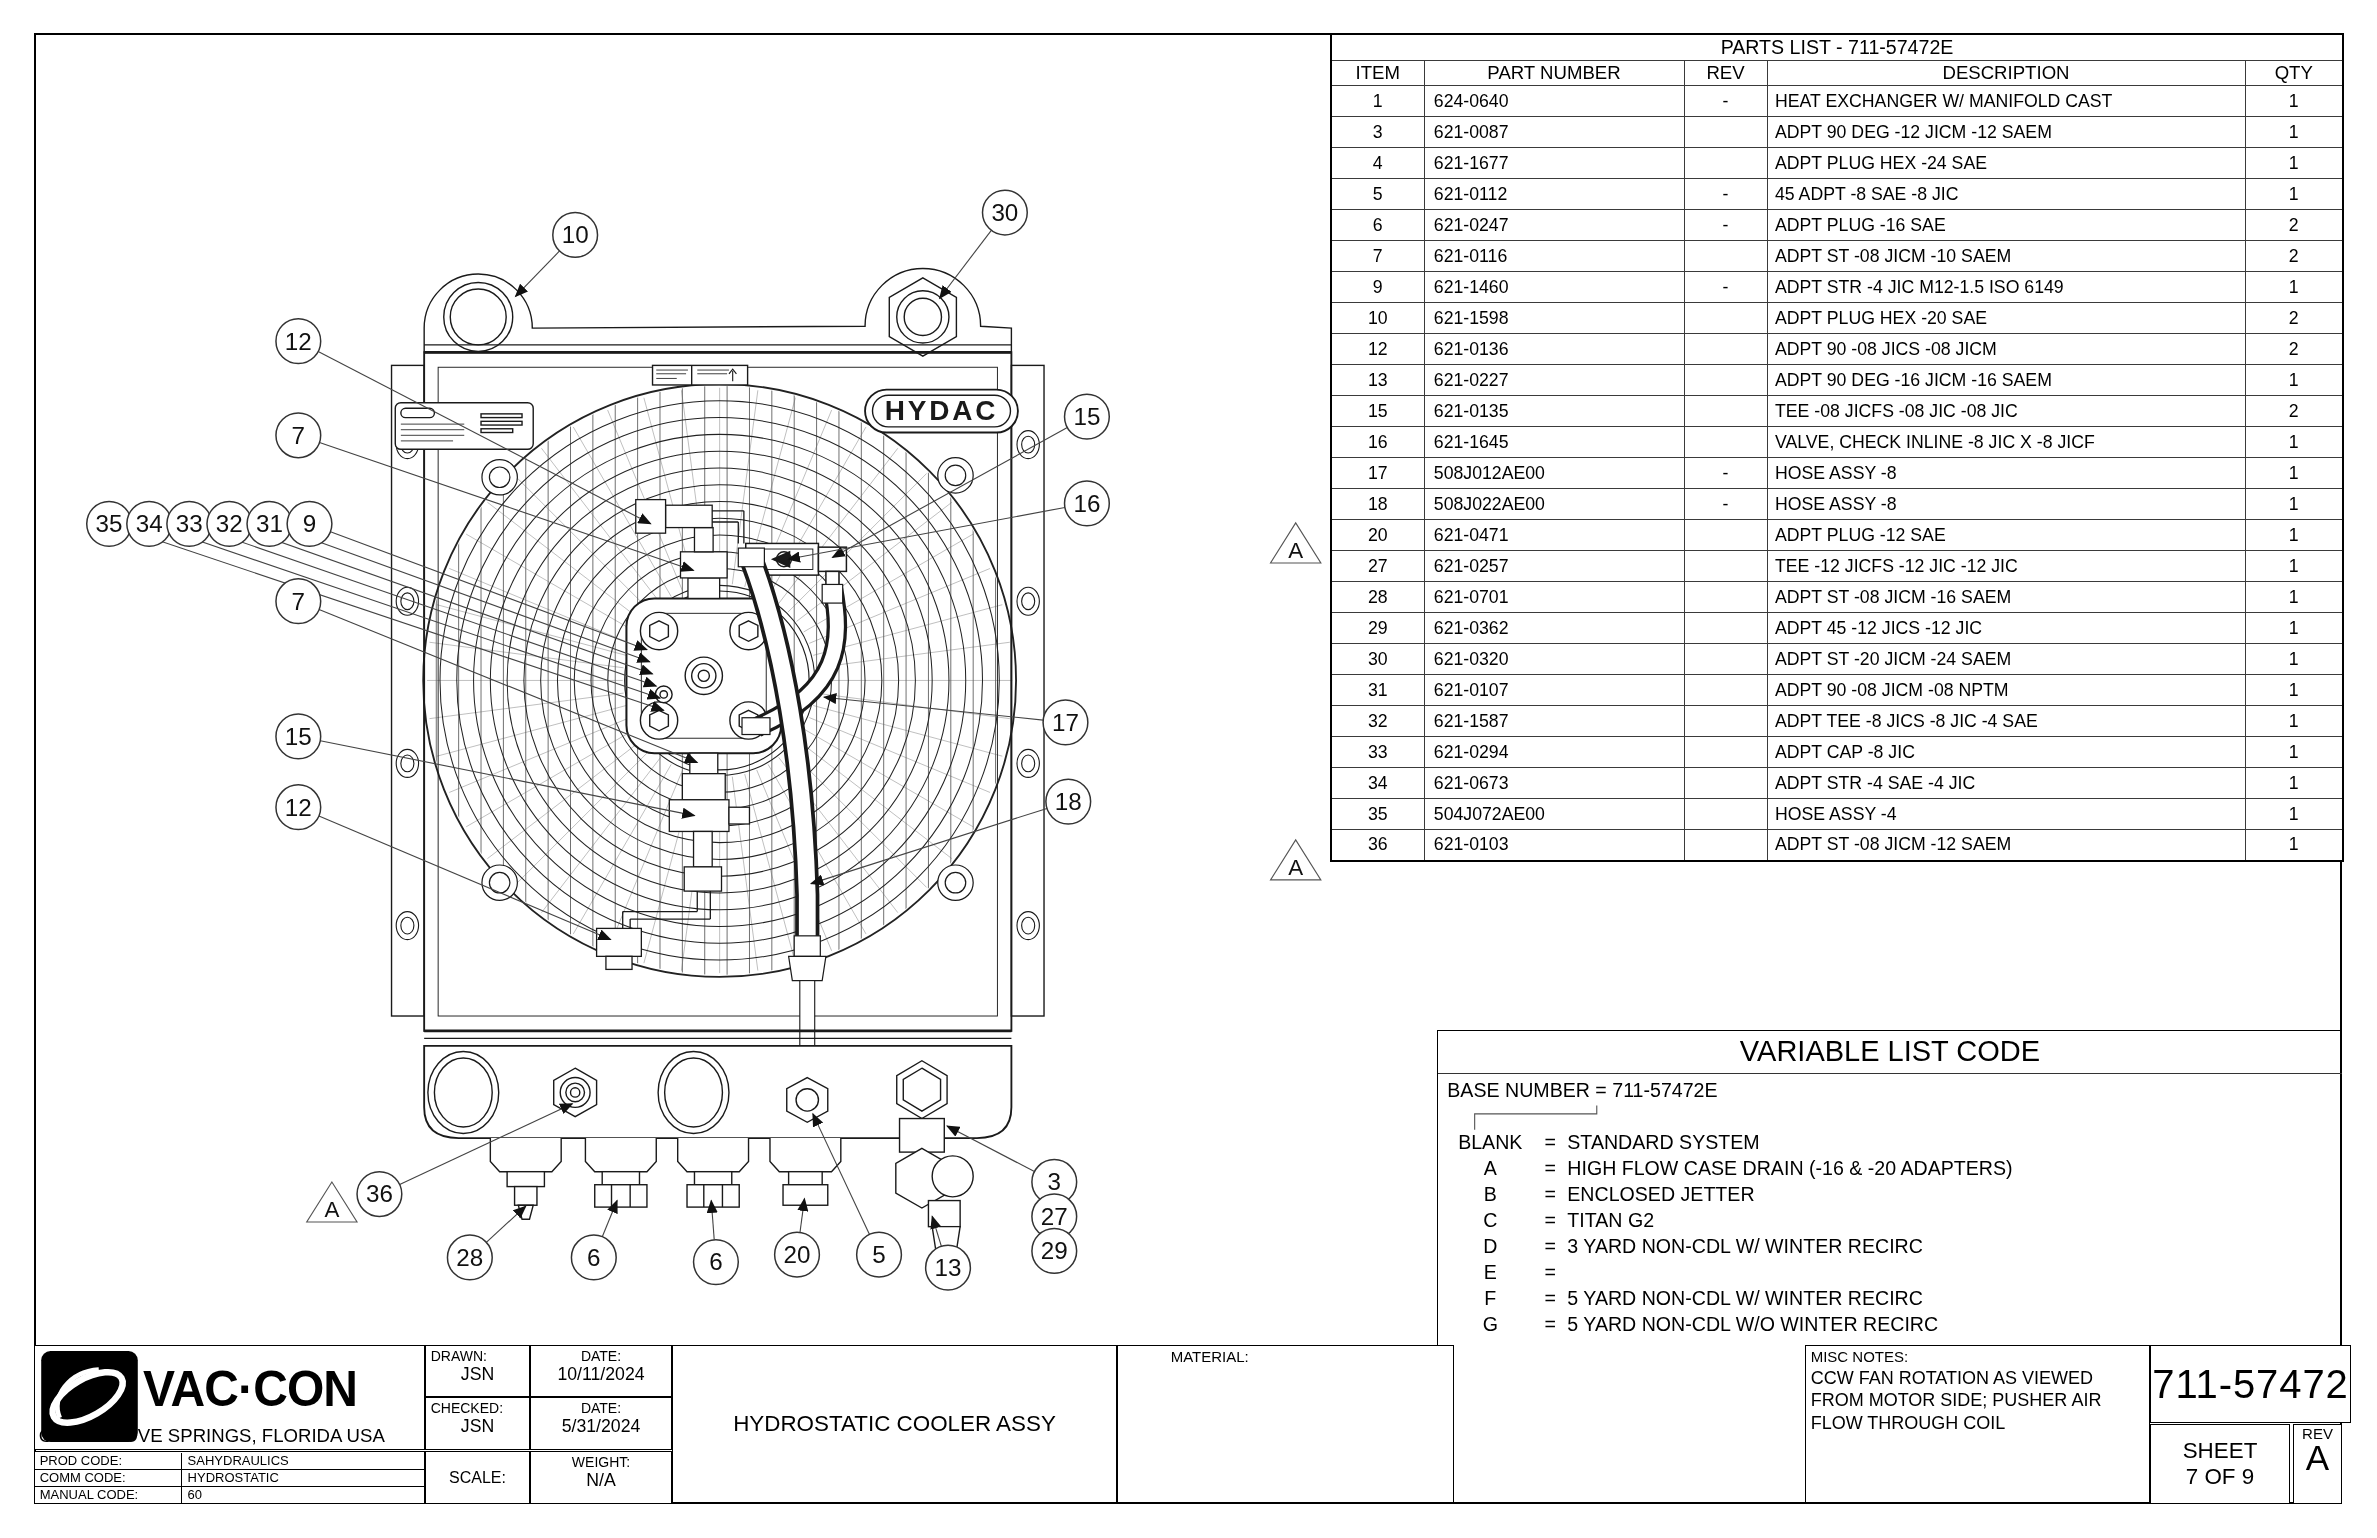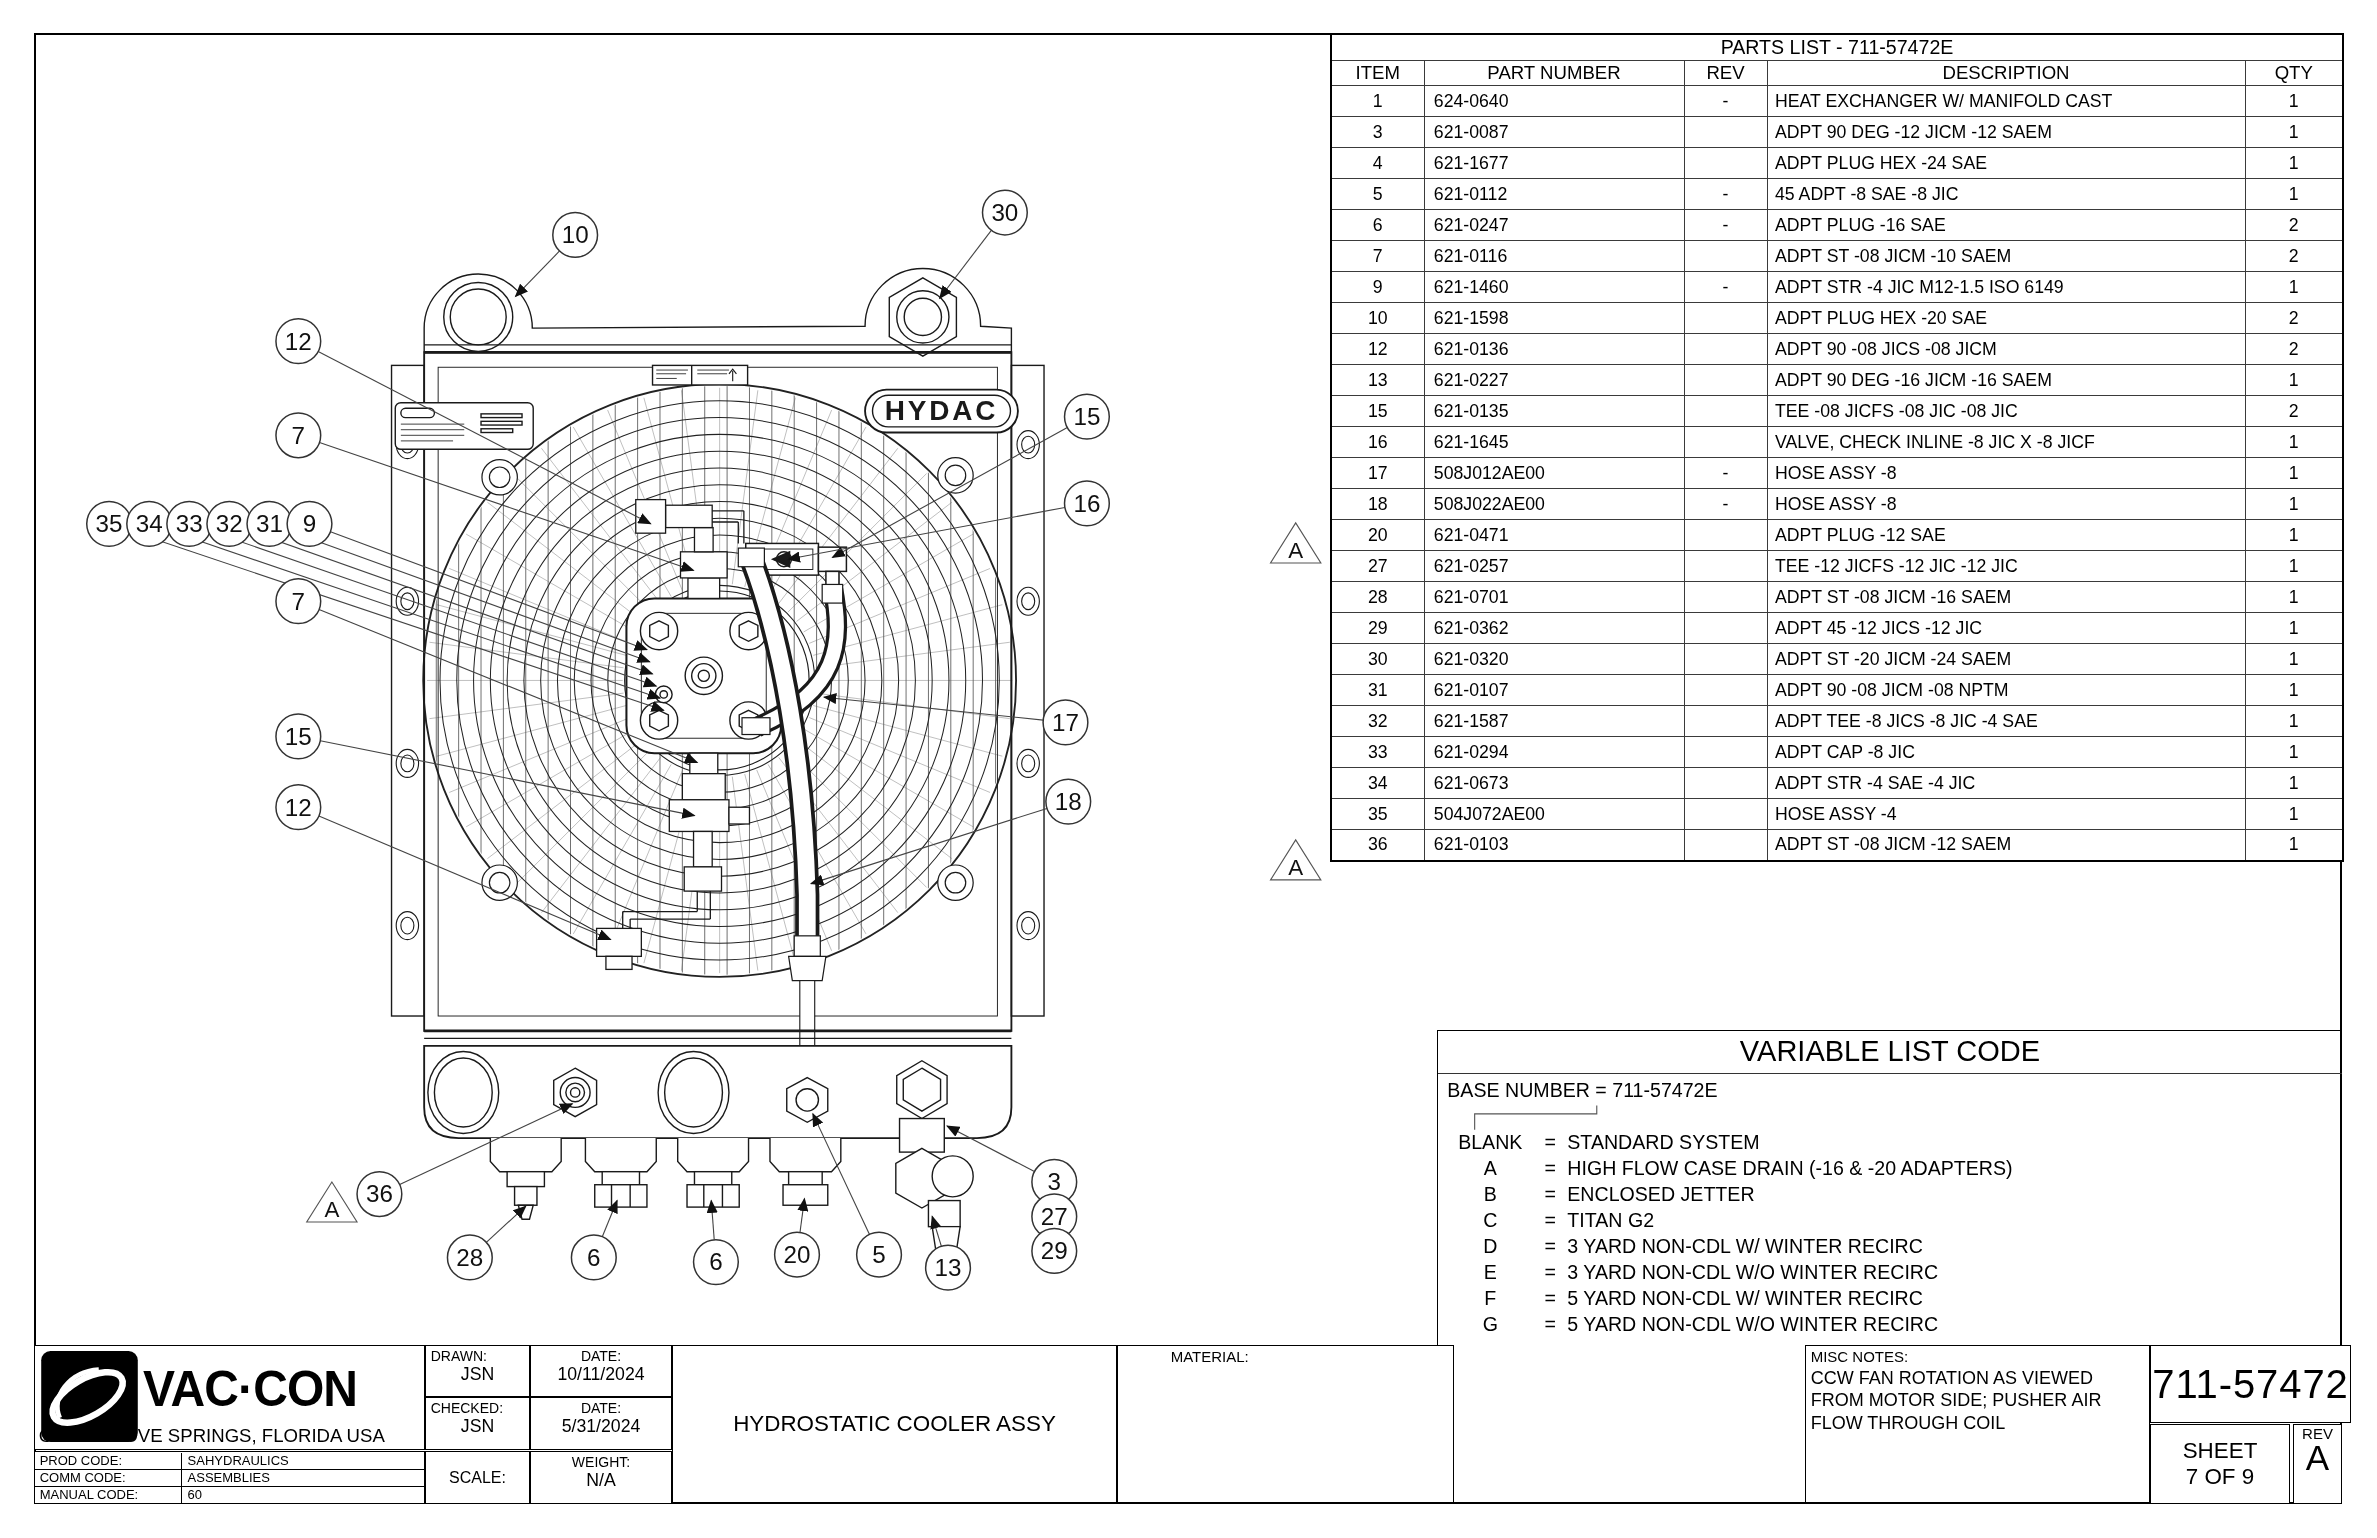--- a/index.html
+++ b/index.html
@@ -727,21 +727,20 @@
           <span class="vl-desc">TITAN G2</span>
         </div>
         <div class="vl-row">
           <span class="vl-code">D</span>
           <span class="vl-eq">=</span>
           <span class="vl-desc">3 YARD NON-CDL W/ WINTER RECIRC</span>
         </div>
         <div class="vl-row">
           <span class="vl-code">E</span>
           <span class="vl-eq">=</span>
-          <span class="vl-desc">3 YARD NON-CDL W/O WINTER RECIRC</span>
         </div>
         <div class="vl-row">
           <span class="vl-code">F</span>
           <span class="vl-eq">=</span>
           <span class="vl-desc">5 YARD NON-CDL W/ WINTER RECIRC</span>
         </div>
         <div class="vl-row">
           <span class="vl-code">G</span>
           <span class="vl-eq">=</span>
           <span class="vl-desc">5 YARD NON-CDL W/O WINTER RECIRC</span>
@@ -759,21 +758,21 @@
     <div class="logo-loc">GREEN COVE SPRINGS, FLORIDA USA</div>
   </div>
   <div class="tb" style="left:34px;top:1451px;width:391px;height:53px;padding:0.9px 0 0 0;">
     <div id="codes" style="height:100%;display:flex;flex-direction:column;justify-content:space-between;">
         <div class="code-row">
           <span class="code-lbl">PROD CODE:</span>
           <span class="code-val">SAHYDRAULICS</span>
         </div>
         <div class="code-row">
           <span class="code-lbl">COMM CODE:</span>
-          <span class="code-val">ASSEMBLIES</span>
+          <span class="code-val">HYDROSTATIC</span>
         </div>
         <div class="code-row">
           <span class="code-lbl">MANUAL CODE:</span>
           <span class="code-val">60</span>
         </div>
       </div>
   </div>
 
   <div class="tb" style="left:425px;top:1345px;width:105px;height:52px;">
     <div class="tb-label">DRAWN:</div>

